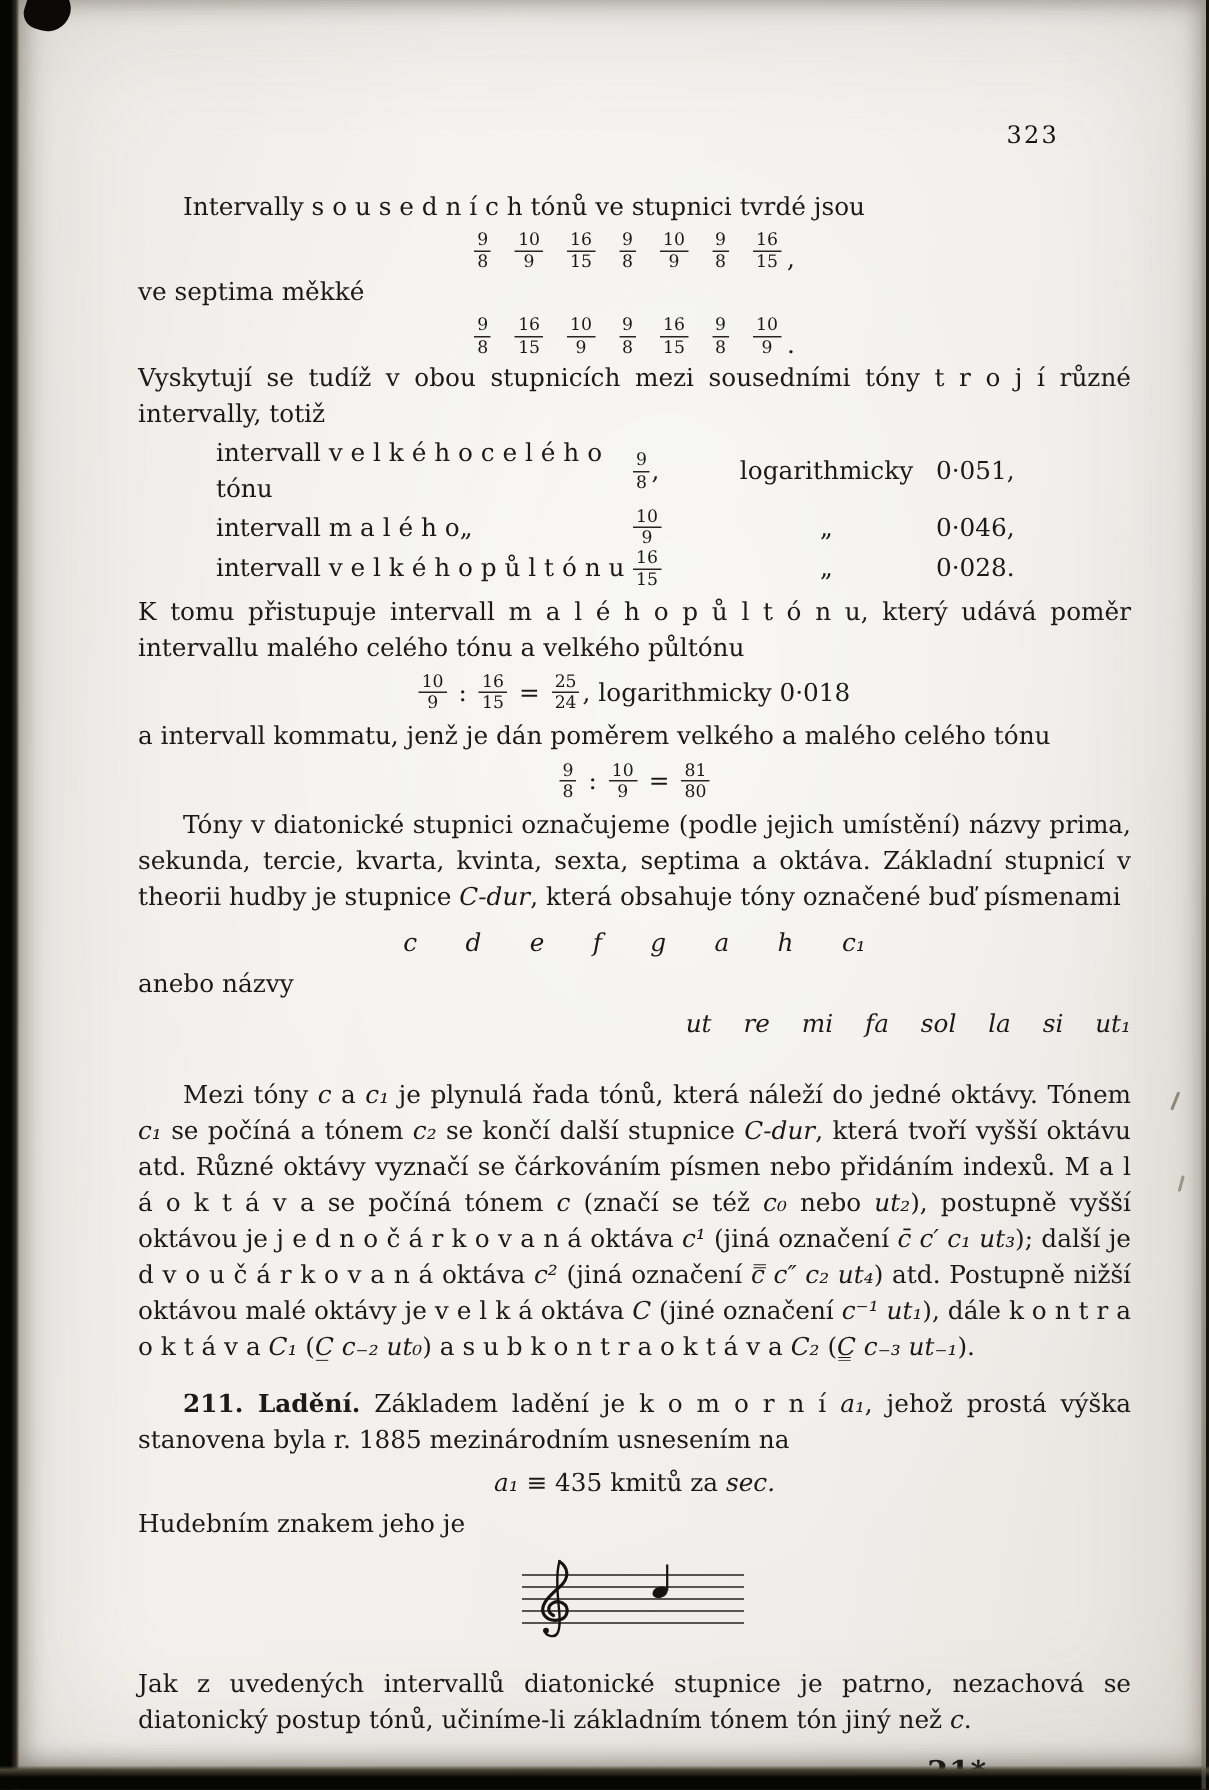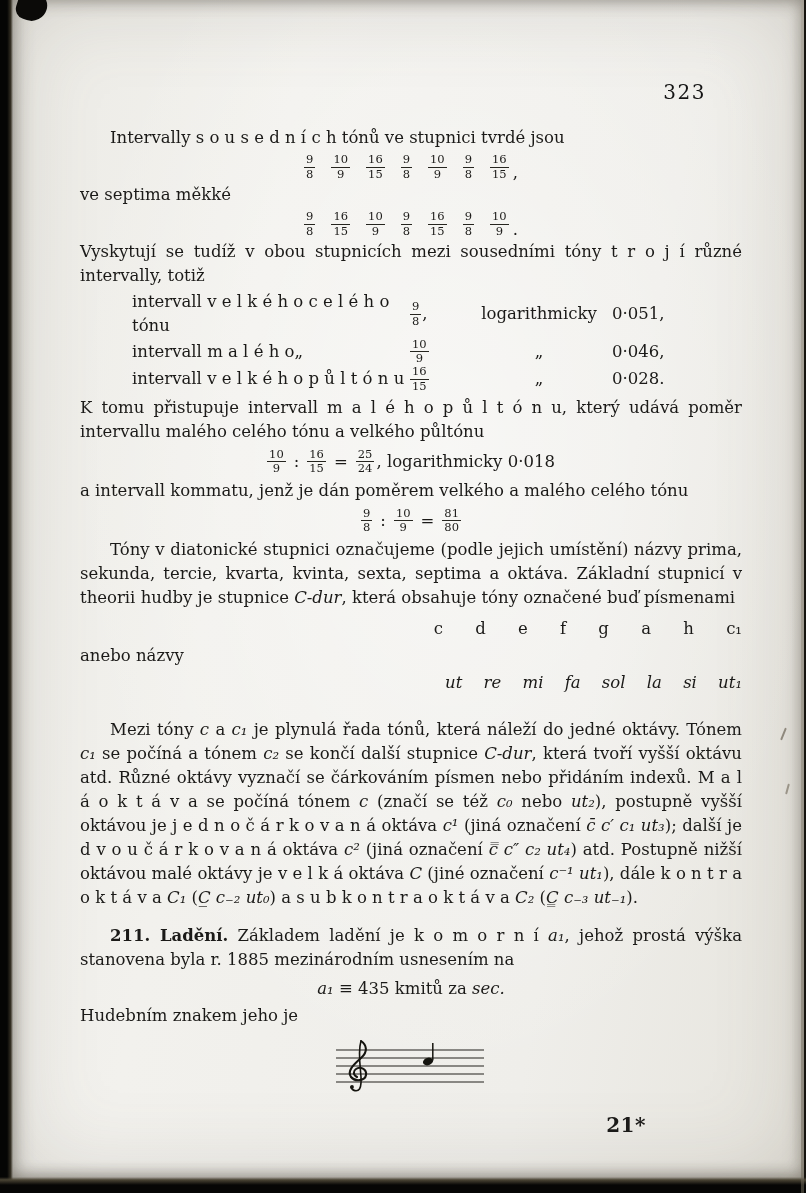--- a/index.html
+++ b/index.html
@@ -43,25 +43,25 @@
     background: linear-gradient(to bottom, #a8a296, #8e887b 60%, #6b6557);
     opacity: .55;
   }
   .mark-a { position: absolute; right: 16px; top: 733px; width: 13px; height: 2px;
     background: #8f897d; transform: rotate(112deg); border-radius: 2px; }
   .mark-b { position: absolute; right: 13px; top: 788px; width: 11px; height: 2px;
     background: #9a9488; transform: rotate(105deg); border-radius: 2px; }
 
   .page-number {
     position: absolute; top: 80px; right: 98px;
-    font-size: 20px; letter-spacing: 1.5px; color: #141414;
+    font-size: 16px; letter-spacing: 1.5px; color: #141414;
   }
 
   .content {
-    position: absolute; left: 70px; top: 126px; width: 662px;
+    position: absolute; left: 82px; top: 126px; width: 662px;
     color: #1b1a18; font-size: 16.5px; line-height: 24px;
   }
   .para { margin: 0; text-align: justify; }
   .indent { text-indent: 30px; }
 
   .frac { display: inline-flex; flex-direction: column; align-items: center;
           font-size: 11.5px; line-height: 1.15; font-style: normal; }
   .fn { border-bottom: 1.2px solid #26251f; padding: 0 2px; }
   .fd { padding: 0 2px; }
 
@@ -73,21 +73,21 @@
   .int-row { display: flex; align-items: center; min-height: 24px; }
   .int-name { display: flex; justify-content: flex-start; width: 278px; }
   .int-frac { width: 56px; display: flex; align-items: center; gap: 1px; }
   .int-log { width: 146px; text-align: center; }
 
   .equation { display: flex; justify-content: center; align-items: center;
               gap: 8px; margin: 4px 0 3px; min-height: 28px; }
   .equation .eq-tail { margin-left: -6px; }
 
   .center-line { text-align: center; }
-  .letters { word-spacing: 27px; margin: 7px 0 3px; text-align: right; }
+  .letters { font-style: italic; word-spacing: 27px; margin: 7px 0 3px; }
   .solmization { font-style: italic; word-spacing: 16px; margin: 3px 0 23px; text-align: right; }
   .tuning { margin: 5px 0 3px; }
 
   .run-i { font-style: italic; }
   .run-b { font-weight: 700; }
 
   .section-211 { margin-top: 14px; }
 
   .staff-wrap { margin: 8px 0 8px 252px; width: 156px; }
 
@@ -291,20 +291,21 @@
             <path d="M29 5 C26.5 13 27.5 25 28.5 35 C29.5 44 29.5 50 27.5 53 C25.5 56 20 55 19 51" fill="none" stroke="#15140f" stroke-width="1.6" stroke-linecap="round"></path>
             <circle cx="20" cy="51" r="1.9" fill="#15140f"></circle>
           </g>
           <g>
             <ellipse cx="96" cy="25.5" rx="5.2" ry="3.7" fill="#15140f" transform="rotate(-18 96 25.5)"></ellipse>
             <line x1="100.8" y1="24.5" x2="100.8" y2="7" stroke="#15140f" stroke-width="1.5"></line>
           </g>
         </svg>
       </div>
 
+      <p class="para"><span>Jak z uvedených intervallů diatonické stupnice je patrno, nezachová se diatonický postup tónů, učiníme-li základním tónem tón jiný než </span><span class="run-i">c</span><span>.</span></p>
 
       <div class="footer-sig">21*</div>
 
     </div>
   </div>
 
   <div class="edge-left"></div>
   <div class="edge-bottom"></div>
   <div class="corner-blob"></div>
   <div class="edge-right-line"></div>

